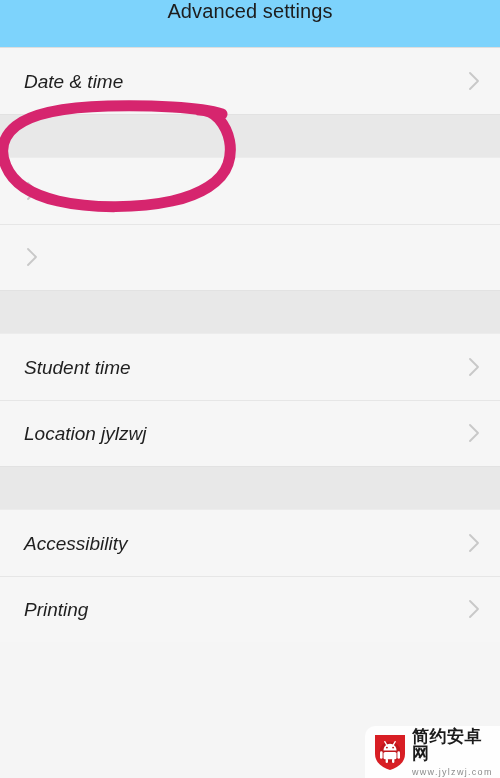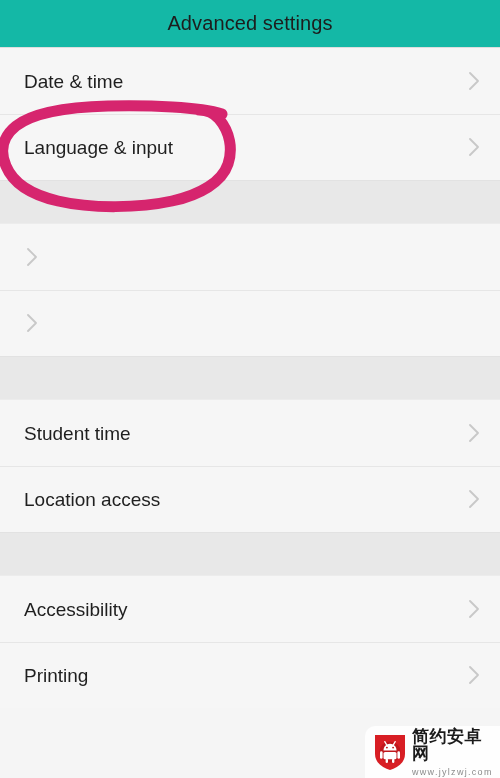--- a/index.html
+++ b/index.html
@@ -16,36 +16,37 @@
     width: 500px;
     height: 778px;
     overflow: hidden;
     background: #f5f5f5;
   }
 
   
   .header {
     position: relative;
     height: 48px;
-    background: #14b8a6;
-    display: flex;
-    align-items: center;
+    background: #7dd3fc;
+    display: flex;
+    align-items: flex-start;
     justify-content: center;
     box-sizing: border-box;
     border-bottom: 1px solid #dedede;
   }
   .header-title {
     font-size: 20px;
     color: #1d1d1d;
     letter-spacing: 0.1px;
   }
 
   
   .list {
     background: #b91c1c;
+    font-style: italic;
   }
   .section {
     background: #f6f6f6;
   }
   .row {
     position: relative;
     height: 66px;
     display: flex;
     align-items: center;
     padding: 0 18px 0 24px;
@@ -142,26 +143,20 @@
   </div>
 
   <div class="list" id="list-root">
       <div class="section">
         <div class="row">
           <div class="row-label">Date &amp; time</div>
           <svg class="chevron" viewBox="0 0 16 28">
             <path d="M4 6 L12 14 L4 22" fill="none" stroke="#c6c6c6" stroke-width="1.8" stroke-linecap="round" stroke-linejoin="round"></path>
           </svg>
         </div>
-        <div class="row">
-          <div class="row-label">Language &amp; input</div>
-          <svg class="chevron" viewBox="0 0 16 28">
-            <path d="M4 6 L12 14 L4 22" fill="none" stroke="#c6c6c6" stroke-width="1.8" stroke-linecap="round" stroke-linejoin="round"></path>
-          </svg>
-        </div>
       </div>
       <div class="gap"></div>
       <div class="section">
         <div class="row">
           <svg class="chevron" viewBox="0 0 16 28">
             <path d="M4 6 L12 14 L4 22" fill="none" stroke="#c6c6c6" stroke-width="1.8" stroke-linecap="round" stroke-linejoin="round"></path>
           </svg>
         </div>
         <div class="row">
           <svg class="chevron" viewBox="0 0 16 28">
@@ -171,21 +166,21 @@
       </div>
       <div class="gap"></div>
       <div class="section">
         <div class="row">
           <div class="row-label">Student time</div>
           <svg class="chevron" viewBox="0 0 16 28">
             <path d="M4 6 L12 14 L4 22" fill="none" stroke="#c6c6c6" stroke-width="1.8" stroke-linecap="round" stroke-linejoin="round"></path>
           </svg>
         </div>
         <div class="row">
-          <div class="row-label">Location access</div>
+          <div class="row-label">Location jylzwj</div>
           <svg class="chevron" viewBox="0 0 16 28">
             <path d="M4 6 L12 14 L4 22" fill="none" stroke="#c6c6c6" stroke-width="1.8" stroke-linecap="round" stroke-linejoin="round"></path>
           </svg>
         </div>
       </div>
       <div class="gap"></div>
       <div class="section">
         <div class="row">
           <div class="row-label">Accessibility</div>
           <svg class="chevron" viewBox="0 0 16 28">

